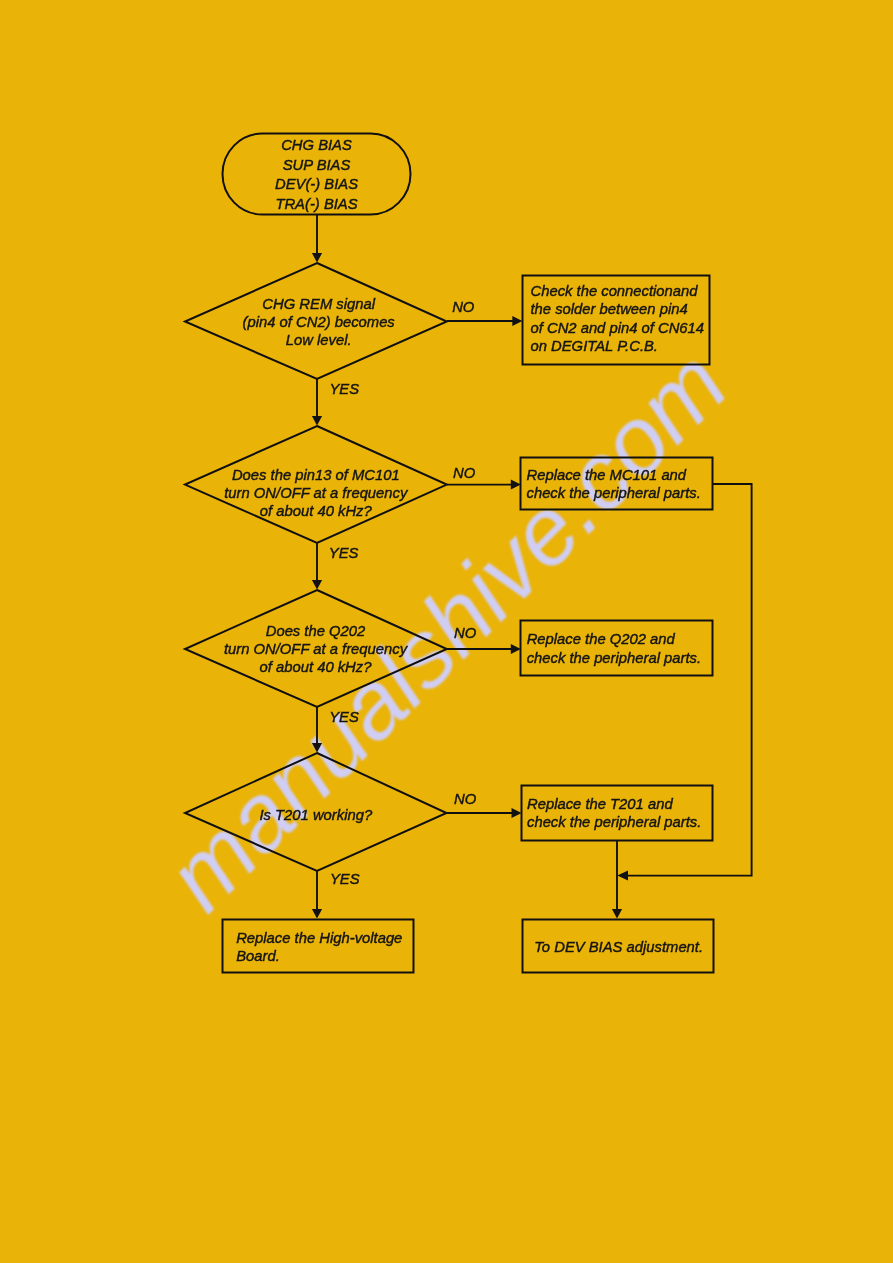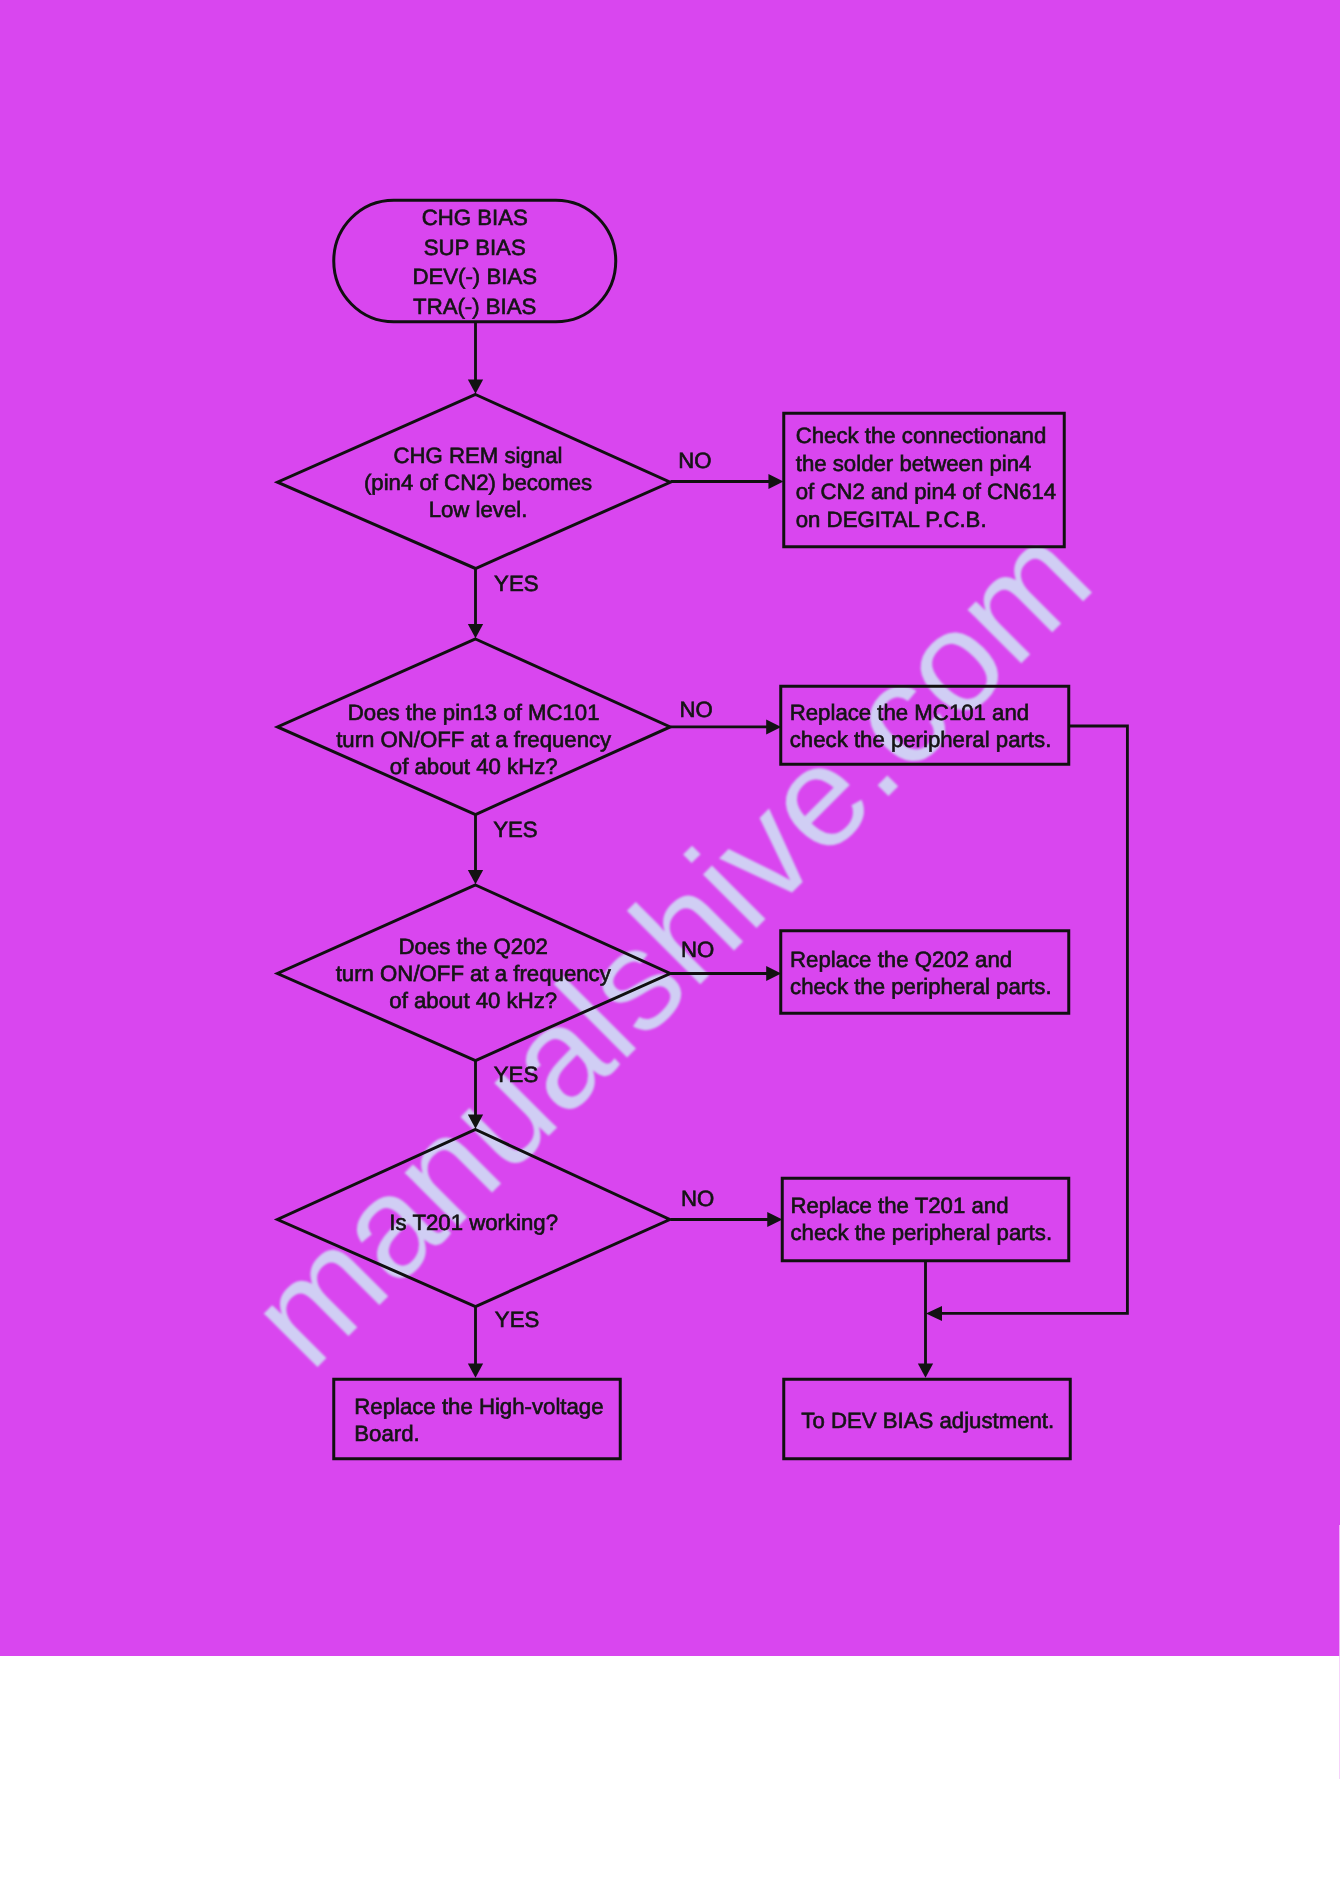--- a/index.html
+++ b/index.html
@@ -1,18 +1,18 @@
 <!DOCTYPE html>
 <html><head>
 <meta charset="utf-8">
 <style>
   html,body{margin:0;padding:0;background:#ffffff;}
   body{width:893px;height:1263px;overflow:hidden;
        font-family:"Liberation Sans",sans-serif;}
-  #page{position:relative;width:893px;height:1104px;background:#d946ef;overflow:hidden;}
+  #page{position:relative;width:893px;height:1263px;background:#eab308;overflow:hidden;font-style:italic;}
   #flow{position:absolute;left:0;top:0;width:893px;height:1263px;}
   .shape{fill:none;stroke:#101010;stroke-width:2.0;stroke-linejoin:miter;}
   .conn{stroke:#101010;stroke-width:1.9;fill:none;}
   .head{fill:#121212;stroke:none;}
   .tx{font-family:"Liberation Sans",sans-serif;font-size:14.8px;fill:#141414;stroke:#141414;stroke-width:0.42px;paint-order:stroke fill;}
   .lbl{font-family:"Liberation Sans",sans-serif;font-size:14.8px;fill:#141414;stroke:#141414;stroke-width:0.42px;paint-order:stroke fill;}
   .wm text{font-family:"Liberation Sans",sans-serif;font-size:95.5px;fill:#d0cef4;}
 </style>
 </head>
 <body>

